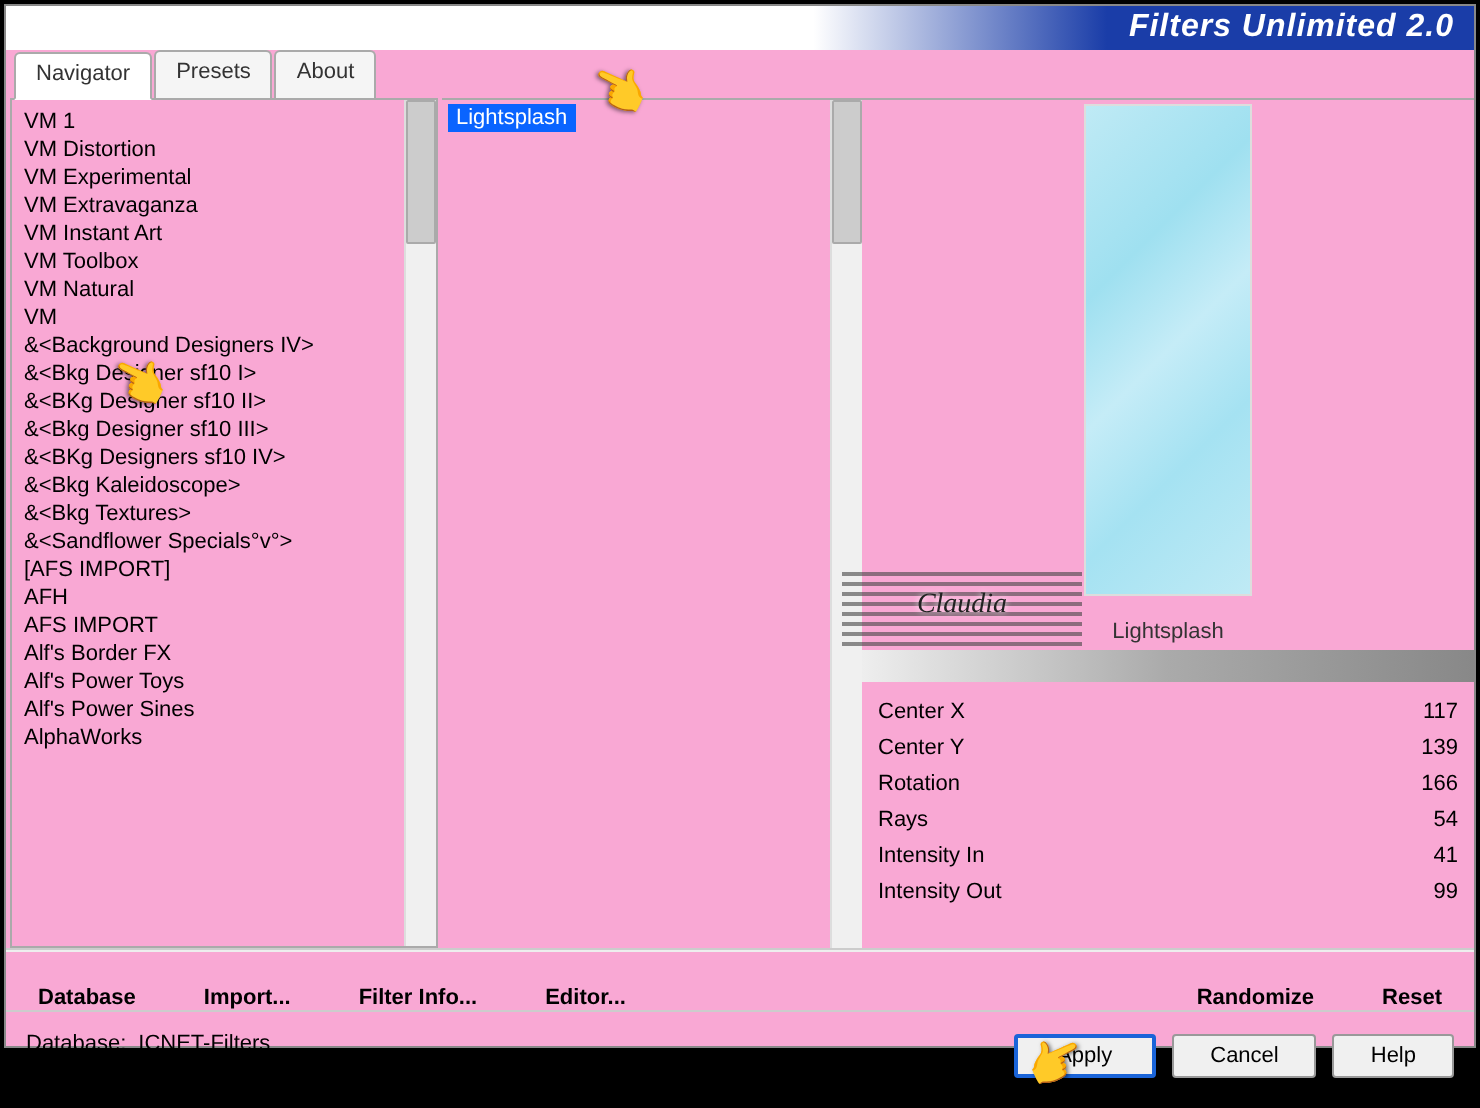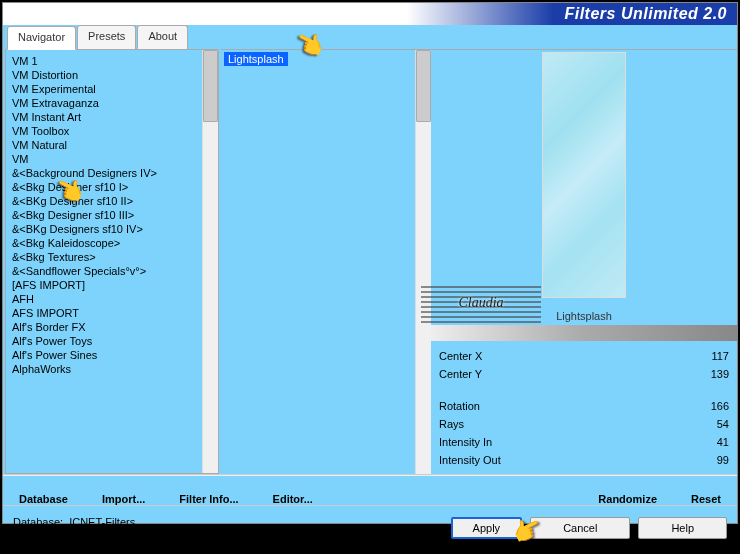--- a/index.html
+++ b/index.html
@@ -1,17 +1,17 @@
 <!DOCTYPE html>
 <html><head>
 <meta charset="utf-8">
 <style>
   * { box-sizing: border-box; margin: 0; padding: 0; font-family: Arial, sans-serif; }
   body { width: 740px; height: 554px; background: #000; overflow: hidden; }
-  .window { width: 736px; height: 522px; margin: 2px; background: #7dd3fc; border: 1px solid #888; position: relative; }
+  .window { width: 736px; height: 522px; margin: 2px; background: #f9a8d4; border: 1px solid #888; position: relative; }
   .titlebar { height: 22px; background: linear-gradient(90deg, #fff 0%, #fff 55%, #1a3da8 75%, #1a3da8 100%); display: flex; justify-content: flex-end; align-items: center; padding-right: 10px; }
   .titlebar span { color: #fff; font-style: italic; font-weight: bold; font-size: 16px; letter-spacing: 0.5px; }
   .main { display: flex; height: 450px; border-bottom: 1px solid #ccc; }
   .col1 { width: 218px; display: flex; flex-direction: column; position: relative; }
   .tabs { display: flex; height: 24px; font-size: 11px; padding-left: 4px; }
   .tab { padding: 4px 10px 3px; border: 1px solid #aaa; border-bottom: none; border-radius: 3px 3px 0 0; background: #f5f5f5; margin-right: 1px; position: relative; color: #333; cursor: default; }
   .tab.active { background: #fff; top: 1px; border-bottom: 1px solid #fff; }
   .listwrap { flex: 1; border: 1px solid #aaa; margin: 0 2px; display: flex; overflow: hidden; }
   .list { flex: 1; overflow-y: auto; font-size: 11px; color: #000; padding: 4px 0 4px 6px; }
   .list div { padding: 1px 0; white-space: nowrap; cursor: default; }
@@ -20,27 +20,27 @@
   .col2 { width: 210px; border-top: 1px solid #aaa; margin-top: 24px; display: flex; font-size: 11px; }
   .flist { flex: 1; padding: 3px 3px; }
   .flist span { background: #0a64ff; color: #fff; padding: 1px 4px; cursor: default; }
   .col3 { flex: 1; margin-top: 24px; display: flex; flex-direction: column; position: relative; }
   .preview { height: 258px; display: flex; justify-content: center; align-items: flex-start; padding-top: 2px; border-top: 1px solid #aaa; }
   .preview-img { width: 84px; height: 246px; background: linear-gradient(135deg, #bfeaf5 0%, #9fe0f0 30%, #c5ecf7 50%, #a5e2f2 70%, #bfeaf5 100%); border: 1px solid #ddd; }
   .prev-label { text-align: center; font-size: 11px; padding: 3px 0; color: #333; }
   .grad { height: 16px; background: linear-gradient(90deg, #eee, #aaa 50%, #888); }
   .params { padding: 6px 8px 0 8px; font-size: 11px; color: #000; }
   .prow { display: flex; justify-content: space-between; height: 18px; align-items: center; }
-  .prow.gap { margin-top: 14px; }
+  .prow.gap { }
   .toolbar { height: 30px; display: flex; align-items: flex-end; font-size: 11px; font-weight: bold; color: #000; padding: 0 16px; gap: 34px; border-top: 1px solid #eee; }
   .toolbar span { cursor: default; }
   .footer { height: 44px; display: flex; justify-content: space-between; align-items: center; padding: 0 10px; font-size: 11px; color: #000; border-top: 1px solid #ccc; gap: 48px; }
   .info div { display: flex; gap: 6px; }
   .btns { display: flex; gap: 8px; }
-  .btn { padding: 4px 32px; font-size: 11px; background: #f0f0f0; border: 1px solid #999; border-radius: 2px; cursor: pointer; }
+  .btn { padding: 4px 18px; font-size: 11px; background: #f0f0f0; border: 1px solid #999; border-radius: 2px; cursor: pointer; }
   .btn.primary { border: 2px solid #1a64d8; padding: 3px 20px; }
   .hand { position: absolute; font-size: 24px; pointer-events: none; z-index: 50; transform: scaleX(-1) rotate(-25deg); text-shadow: 1px 1px 2px rgba(0,0,0,0.5); }
   .hand.r { transform: rotate(-25deg); }
   .stamp { position: absolute; left: 418px; top: 280px; width: 120px; height: 40px; z-index: 40; display: flex; align-items: center; justify-content: center; }
   .stamp .bars { position: absolute; inset: 0; background: repeating-linear-gradient(0deg, #444 0 2px, transparent 2px 5px); opacity: 0.6; }
   .stamp .txt { font-family: cursive; font-size: 14px; color: #222; z-index: 1; text-shadow: 0 0 3px #fff; font-style: italic; }
 </style>
 </head>
 <body>
 

